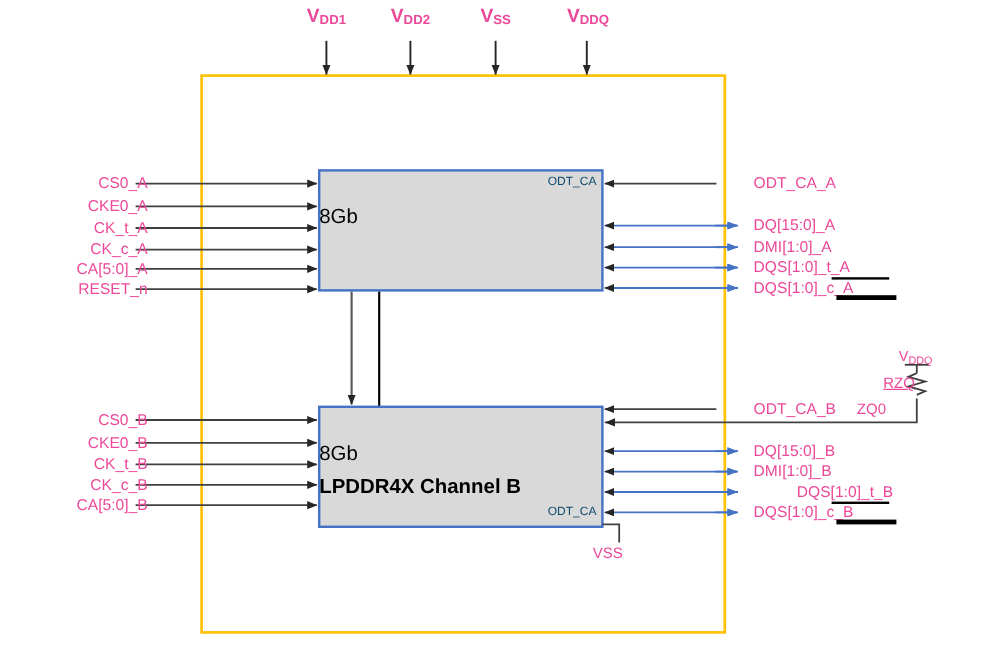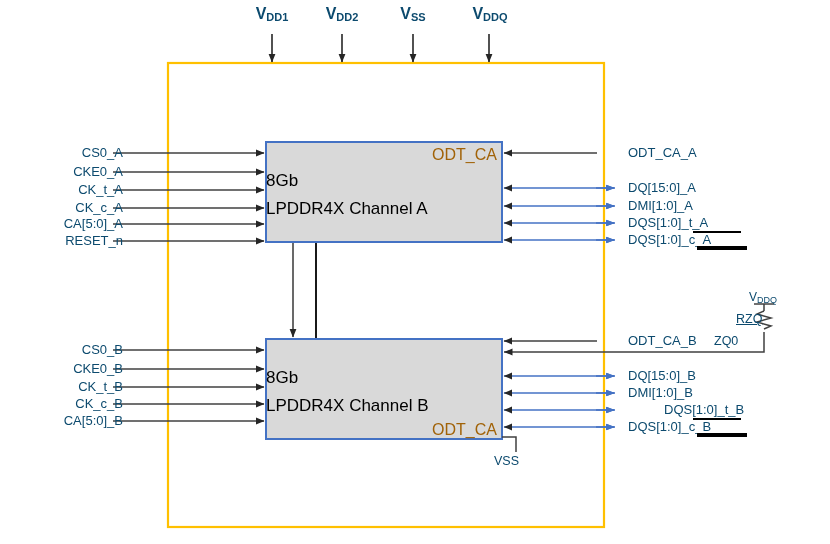--- a/index.html
+++ b/index.html
@@ -20,21 +20,21 @@
   svg.layer {
     position: absolute;
     left: 0;
     top: 0;
     width: 830px;
     height: 544px;
   }
   .lbl {
     position: absolute;
     font-family: "Liberation Sans", sans-serif;
-    color: #0c4a6e;
+    color: #ec4899;
     white-space: nowrap;
     line-height: 1;
   }
   .sig {
     font-size: 13px;
     text-align: right;
     padding-left: 16px;
   }
   .sig-r {
     font-size: 13px;
@@ -50,22 +50,22 @@
     font-weight: bold;
     vertical-align: baseline;
     position: relative;
     top: 2px;
   }
   .blocktext {
     font-size: 17px;
     color: #000000;
   }
   .odt-corner {
-    font-size: 16px;
-    color: #a16207;
+    font-size: 10px;
+    color: #0c4a6e;
   }
   .small-lbl {
     font-size: 12.5px;
   }
   .vddq-lbl {
     font-size: 12px;
     font-weight: normal;
   }
   .vddq-lbl sub {
     font-size: 9px;
@@ -175,39 +175,38 @@
   <div class="lbl rail" style="left:448px; top:6px; width:84px;"><span>V</span><sub>DDQ</sub></div>
 
   <div class="lbl sig" style="left:0px; top:146px; width:107px;">CS0_A</div>
   <div class="lbl sig" style="left:0px; top:165px; width:107px;">CKE0_A</div>
   <div class="lbl sig" style="left:0px; top:183px; width:107px;">CK_t_A</div>
   <div class="lbl sig" style="left:0px; top:201px; width:107px;">CK_c_A</div>
   <div class="lbl sig" style="left:0px; top:217px; width:107px;">CA[5:0]_A</div>
   <div class="lbl sig" style="left:0px; top:234px; width:107px;">RESET_n</div>
 
   <div class="lbl blocktext" style="left:266px; top:172px; width:236px;">8Gb</div>
-  <div class="lbl blocktext" style="left:266px; top:200px; width:236px;">LPDDR4X Channel A</div>
   <div class="lbl odt-corner" style="left:419px; top:147px; width:78px; text-align:right;">ODT_CA</div>
 
   <div class="lbl sig-r" style="left:628px; top:146px;">ODT_CA_A</div>
   <div class="lbl sig-r" style="left:628px; top:181px;">DQ[15:0]_A</div>
   <div class="lbl sig-r" style="left:628px; top:199px;">DMI[1:0]_A</div>
   <div class="lbl sig-r" style="left:628px; top:216px;">DQS[1:0]_t_A</div>
   <div class="lbl sig-r" style="left:628px; top:233px;">DQS[1:0]_c_A</div>
   <div class="ubar-thin" style="left:693px; top:231px; width:48px;"></div>
   <div class="ubar" style="left:697px; top:246px; width:50px;"></div>
 
   <div class="lbl sig" style="left:0px; top:343px; width:107px;">CS0_B</div>
   <div class="lbl sig" style="left:0px; top:362px; width:107px;">CKE0_B</div>
   <div class="lbl sig" style="left:0px; top:380px; width:107px;">CK_t_B</div>
   <div class="lbl sig" style="left:0px; top:397px; width:107px;">CK_c_B</div>
   <div class="lbl sig" style="left:0px; top:414px; width:107px;">CA[5:0]_B</div>
 
   <div class="lbl blocktext" style="left:266px; top:369px; width:236px;">8Gb</div>
-  <div class="lbl blocktext" style="left:266px; top:397px; width:236px;">LPDDR4X Channel B</div>
+  <div class="lbl blocktext" style="left:266px; top:397px; width:236px;font-weight:bold;">LPDDR4X Channel B</div>
   <div class="lbl odt-corner" style="left:419px; top:422px; width:78px; text-align:right;">ODT_CA</div>
 
   <div class="lbl sig-r" style="left:628px; top:334px;">ODT_CA_B</div>
   <div class="lbl sig-r" style="left:628px; top:369px;">DQ[15:0]_B</div>
   <div class="lbl sig-r" style="left:628px; top:386px;">DMI[1:0]_B</div>
   <div class="lbl sig-r" style="left:664px; top:403px;">DQS[1:0]_t_B</div>
   <div class="lbl sig-r" style="left:628px; top:420px;">DQS[1:0]_c_B</div>
   <div class="ubar-thin" style="left:693px; top:418px; width:48px;"></div>
   <div class="ubar" style="left:697px; top:433px; width:50px;"></div>
 

